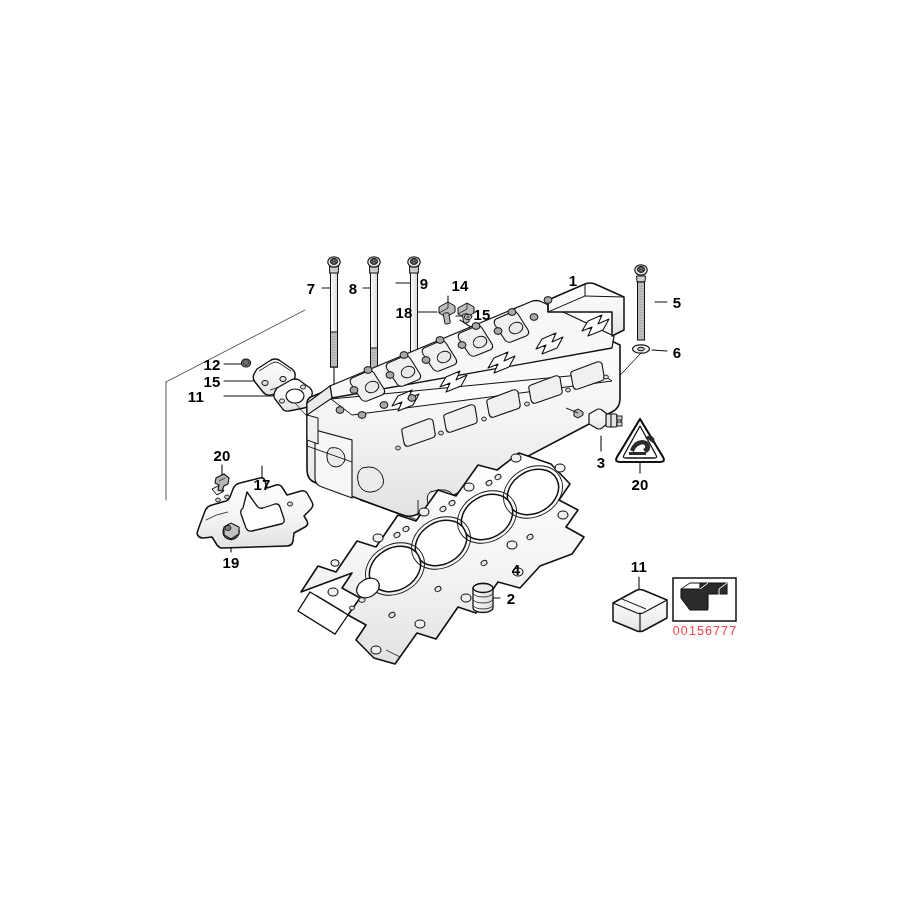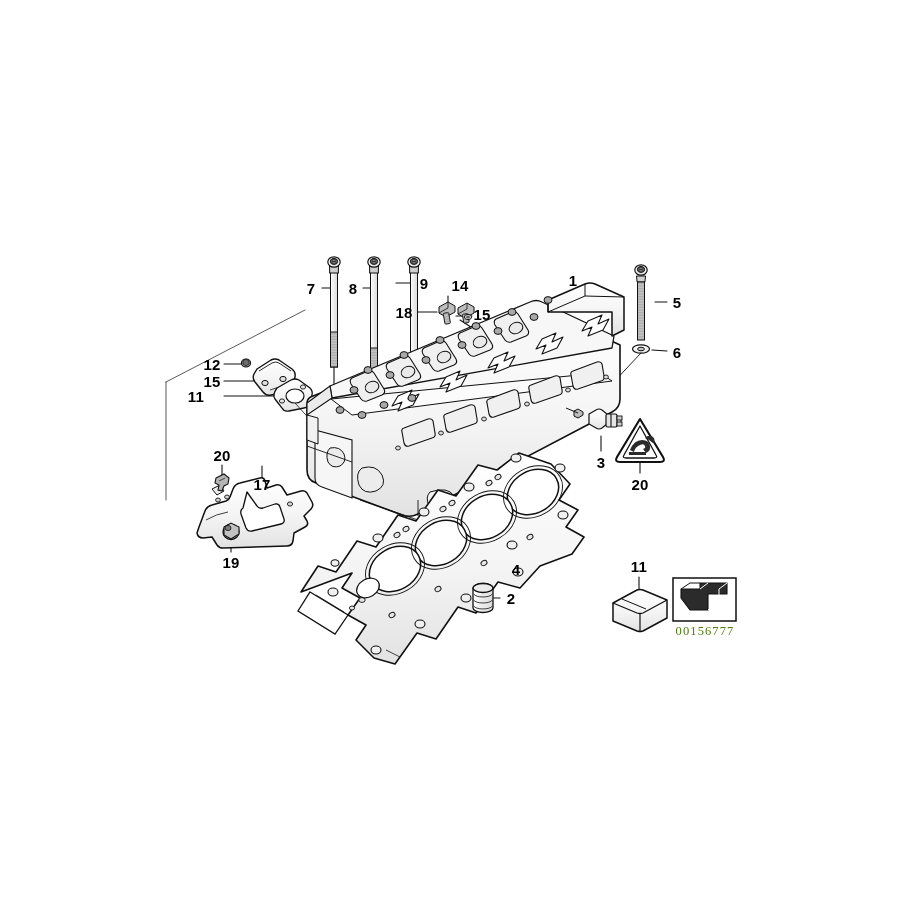--- a/index.html
+++ b/index.html
@@ -31,23 +31,23 @@
     font-weight: bold;
     font-size: 15px;
     color: #000000;
     line-height: 1;
     white-space: nowrap;
     transform: translate(-50%, -50%);
     letter-spacing: 0.2px;
   }
   .partnum {
     position: absolute;
-    font-family: Liberation Serif, serif;
+    font-family: Liberation Sans, sans-serif;
     font-size: 12.5px;
-    color: #4d7c0f;
+    color: #ef4444;
     white-space: nowrap;
     transform: translate(-50%, -50%);
     letter-spacing: 1.1px;
   }
 </style>
 </head>
 <body>
 
 <div id="canvas">
 

